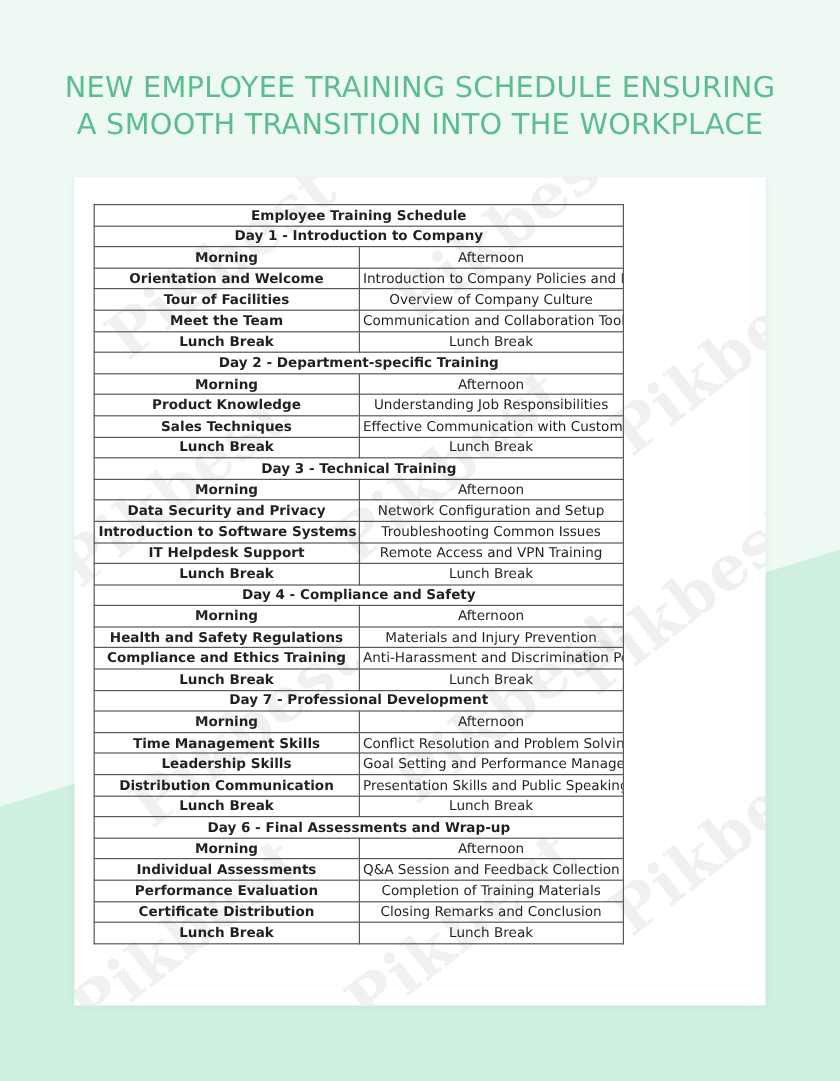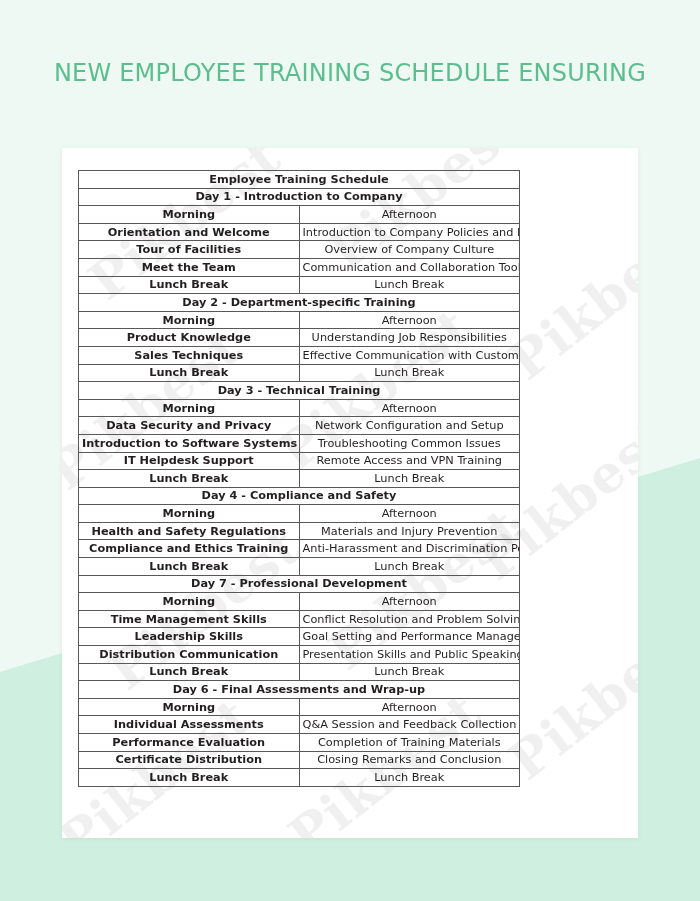--- a/index.html
+++ b/index.html
@@ -119,20 +119,21 @@
 </head>
 <body>
 
 <svg id="bg-wedge" viewBox="0 0 700 901" preserveAspectRatio="none" aria-hidden="true">
   <rect x="0" y="0" width="700" height="901" fill="#edf9f2"></rect>
   <polygon points="0,672 700,458 700,901 0,901" fill="#cfefe0"></polygon>
 </svg>
 
 <div id="doc-title">
   <span class="tline">NEW EMPLOYEE TRAINING SCHEDULE ENSURING</span>
+  <span class="tline">A SMOOTH TRANSITION INTO THE WORKPLACE</span>
 </div>
 
 <div id="paper-card">
 
   <div id="watermark-layer">
       <span class="wm" style="left: 10px; top: 40px;">Pikbest</span>
       <span class="wm" style="left: 250px; top: 10px;">Pikbest</span>
       <span class="wm" style="left: 430px; top: 120px;">Pikbest</span>
       <span class="wm" style="left: -30px; top: 230px;">Pikbest</span>
       <span class="wm" style="left: 200px; top: 210px;">Pikbest</span>

